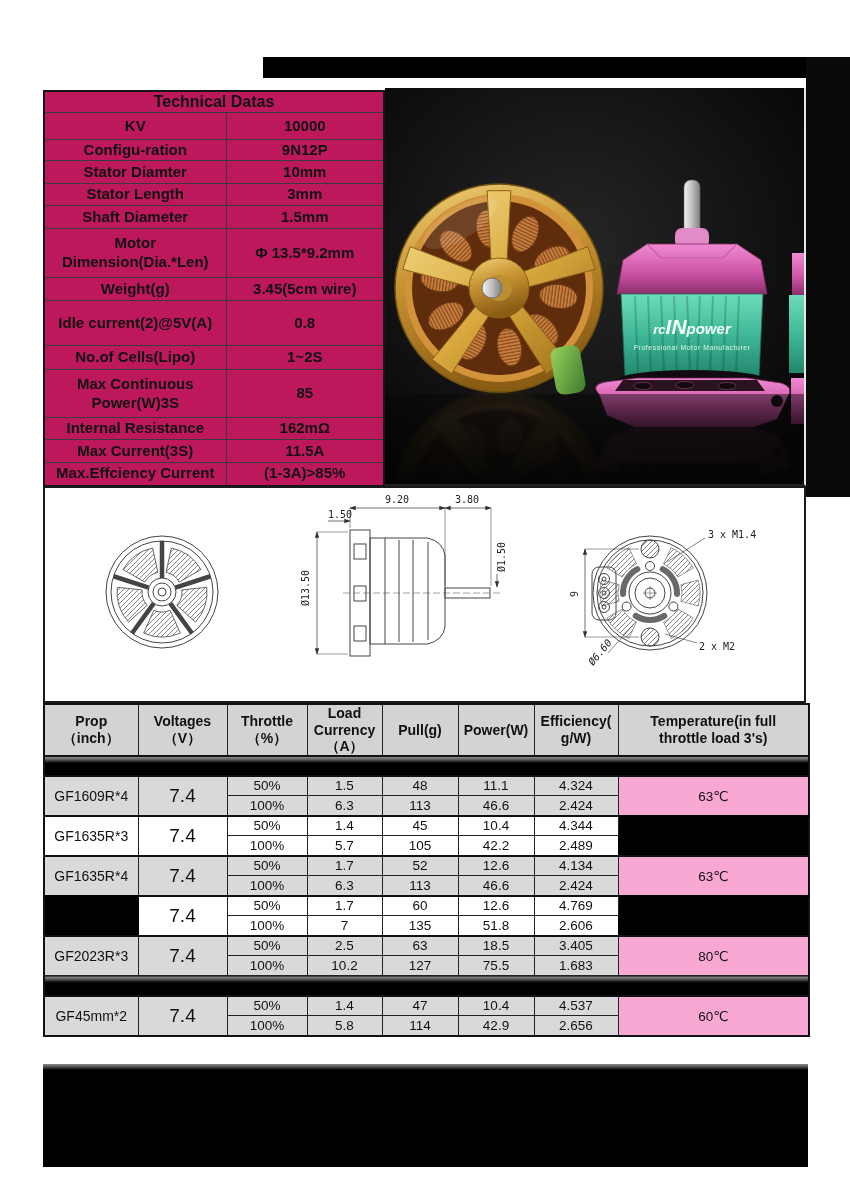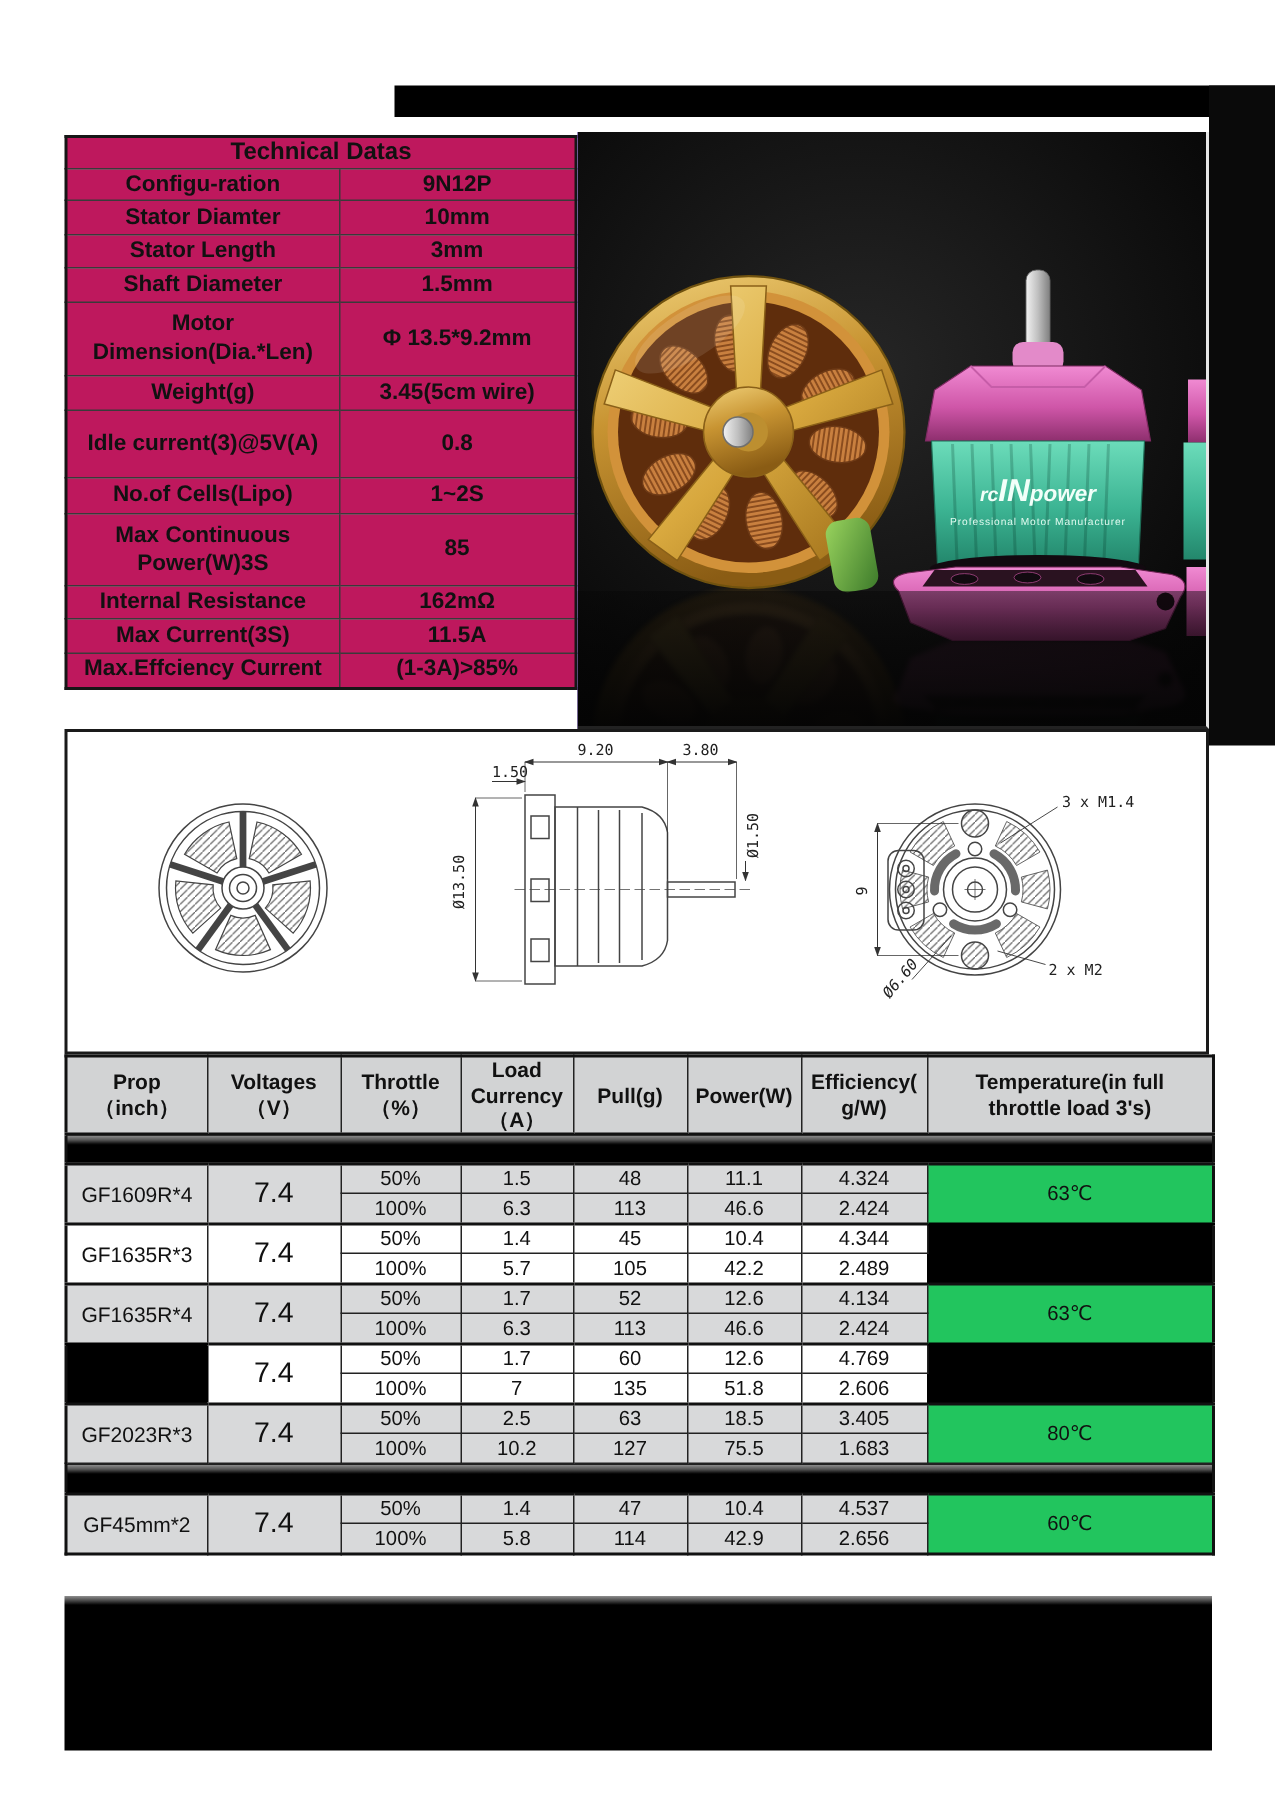--- a/index.html
+++ b/index.html
@@ -34,21 +34,21 @@
   
   .perf-wrap{left:43px;top:703px;width:746px;}
   table.perf{width:765px;border-collapse:collapse;table-layout:fixed;border:2px solid #111;font-size:13.5px;}
   table.perf th,table.perf td{border:1px solid #222;text-align:center;vertical-align:middle;padding:0;}
   table.perf thead tr{height:50px;}
   table.perf th{background:#d2d3d4;font-weight:bold;font-size:14px;line-height:1.18;border-bottom:2px solid #111;}
   table.perf tbody tr{height:20px;}
   tr.pair-start td{border-top:2px solid #111;}
   .row-gray td{background:#d8d9da;} .row-white td{background:#ffffff;}
   td.prop{font-size:14px;} td.volt{font-size:19px;}
-  table.perf td.temp{background:#22c55e;font-size:13.5px;}
+  table.perf td.temp{background:#f9a8d4;font-size:13.5px;}
   table.perf td.cell-black{background:#000 !important;color:#000;border-color:#000;}
   tr.band-row{height:36px;}
   td.band{background:linear-gradient(180deg,#8e8e8e 0px,#555 3px,#000 6px,#000 100%);
           border-left:none;border-right:none;}
 </style>
 </head>
 <body>
 
 <div class="page">
 
@@ -58,20 +58,24 @@
   <div class="abs tech-wrap">
     <table class="tech">
       <colgroup>
           <col class="c1">
           <col class="c2">
         </colgroup>
       <tbody id="tech-tbody">
         <tr style="height:20px">
             <td class="title" colspan="2">Technical Datas</td>
           </tr>
+      <tr style="height: 27px;">
+            <td>KV</td>
+            <td>10000</td>
+          </tr>
           <tr style="height: 21px; margin-top: 16px;">
             <td>Configu-ration</td>
             <td>9N12P</td>
           </tr>
           <tr style="height: 23px;">
             <td>Stator Diamter</td>
             <td>10mm</td>
           </tr>
           <tr style="height: 22px;">
             <td>Stator Length</td>
@@ -83,21 +87,21 @@
           </tr>
           <tr style="height: 49px;">
             <td>Motor Dimension(Dia.*Len)</td>
             <td>Φ 13.5*9.2mm</td>
           </tr>
           <tr style="height: 23px;">
             <td>Weight(g)</td>
             <td>3.45(5cm wire)</td>
           </tr>
           <tr style="height: 45px;">
-            <td>Idle current(3)@5V(A)</td>
+            <td>Idle current(2)@5V(A)</td>
             <td>0.8</td>
           </tr>
           <tr style="height: 24px;">
             <td>No.of Cells(Lipo)</td>
             <td>1~2S</td>
           </tr>
           <tr style="height: 48px;">
             <td>Max Continuous Power(W)3S</td>
             <td>85</td>
           </tr>

